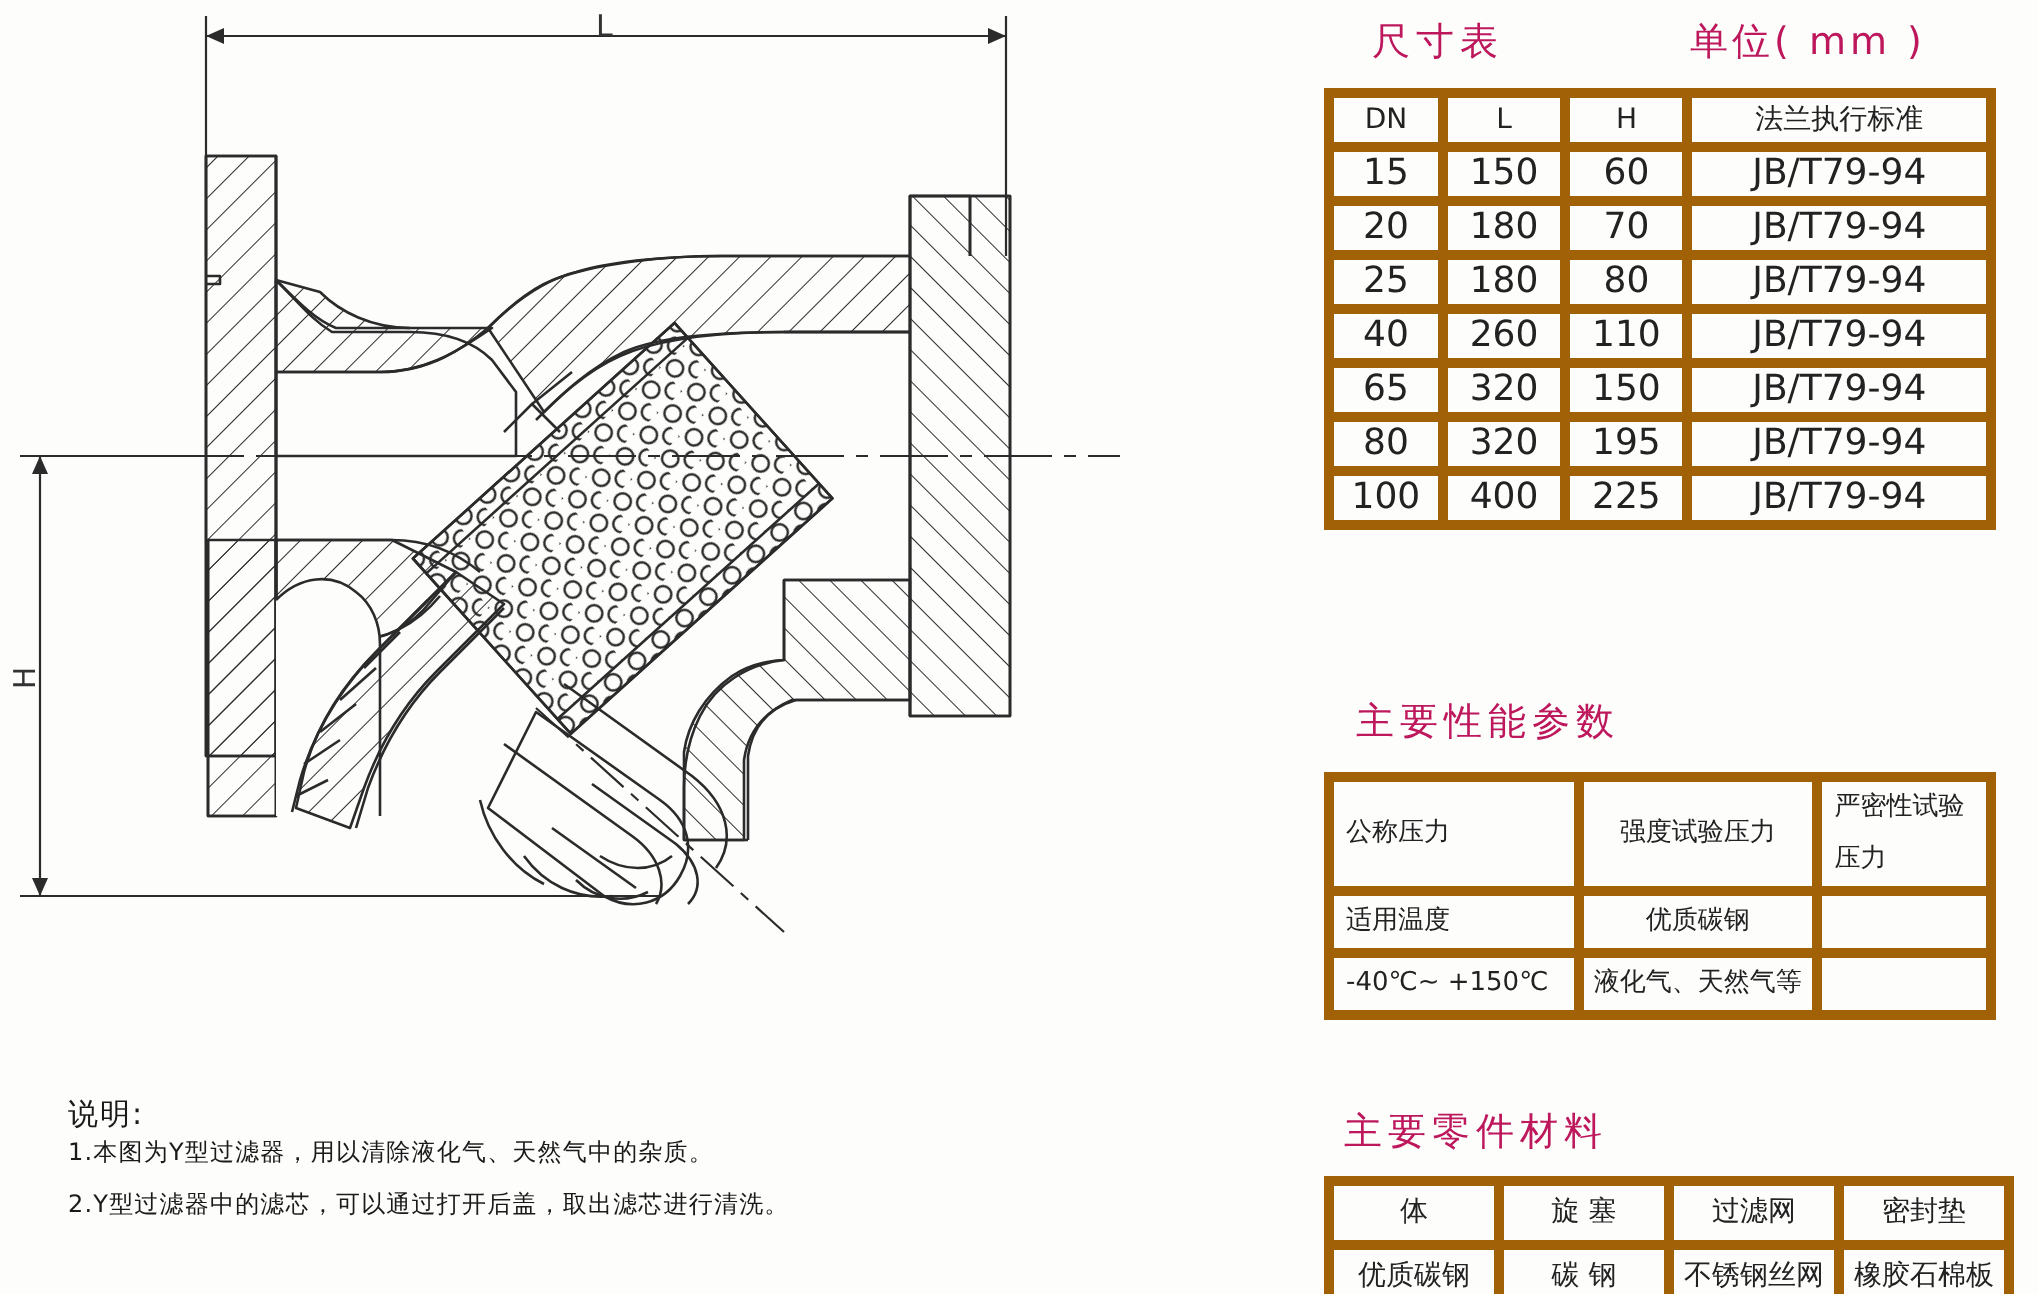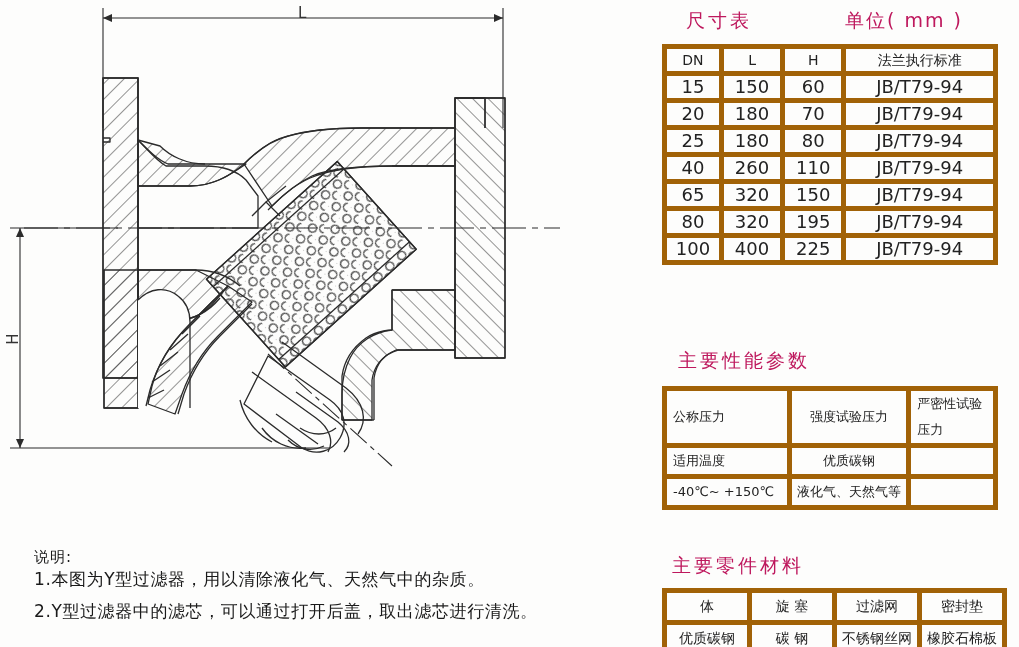--- a/index.html
+++ b/index.html
@@ -12,21 +12,21 @@
   #drawing svg{display:block;}
 
   .dimlabel{position:absolute;font-size:15px;color:#333;
             font-family:"DejaVu Sans","Liberation Sans",sans-serif;}
   #label-L{left:298px;top:4px;}
   #label-H{left:7px;top:330px;transform:rotate(-90deg);transform-origin:center;}
 
   
   #notes{position:absolute;left:34px;top:548px;width:600px;}
   .note-head{font-size:15px;margin-bottom:1px;letter-spacing:1px;}
-  .note-line{font-size:17px;margin-bottom:9px;letter-spacing:.6px;
+  .note-line{font-size:12px;margin-bottom:9px;letter-spacing:.6px;
              white-space:nowrap;}
 
   
   .tbl-title{position:absolute;font-size:19px;letter-spacing:3px;color:#be185d;}
   #title-dim{left:686px;top:8px;}
   #title-unit{left:845px;top:8px;letter-spacing:2px;}
   #title-perf{left:678px;top:348px;}
   #title-mat{left:672px;top:553px;}
 
   table.dt{position:absolute;border-collapse:collapse;font-size:14px;

